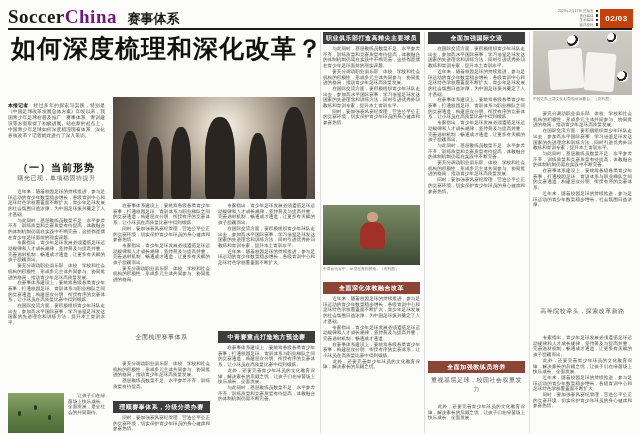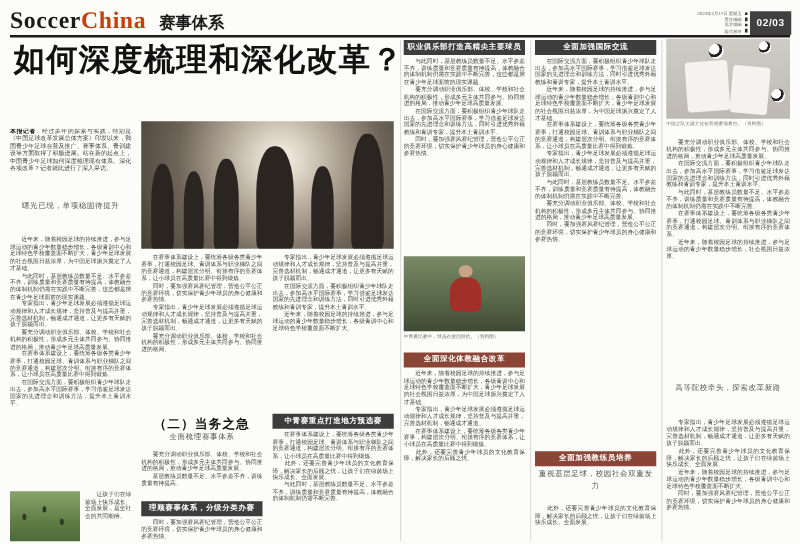--- a/index.html
+++ b/index.html
@@ -6,28 +6,28 @@
   body{
     width:640px;height:435px;position:relative;overflow:hidden;
     background:#fcfcfa;
     font-family:"Liberation Sans",sans-serif;
     -webkit-font-smoothing:antialiased;
   }
   .abs{position:absolute;}
   
   .masthead{left:8px;top:6px;height:22px;}
   .mh-en{font-family:"Liberation Serif",serif;font-weight:bold;font-size:19px;color:#1a1a1a;letter-spacing:.5px;}
-  .mh-en .lt{color:#c2410c;font-family:Liberation Serif, serif;}
+  .mh-en .lt{color:#701a75;font-family:Liberation Serif, serif;}
   .mh-cn{font-size:13px;font-weight:bold;color:#1a1a1a;margin-left:6px;}
   .mast-rule{left:8px;top:28px;width:624px;height:2px;background:#1c1c1c;}
   
   .pageinfo{right:42px;top:9px;width:120px;text-align:right;}
   .pageinfo div{font-size:3.5px;line-height:4.6px;color:#6a6a6a;white-space:nowrap;}
   .pageinfo div::after{content:"";display:inline-block;width:2.5px;height:2.5px;background:#3c2620;margin-left:2px;}
-  .pagebadge{right:7px;top:9px;width:33px;height:19px;background:#404040;color:#fff;
+  .pagebadge{right:7px;top:9px;width:33px;height:19px;background:#c2410c;color:#fff;
     font-size:8px;font-weight:bold;text-align:center;line-height:19px;letter-spacing:.5px;}
   
   .headline{left:8px;top:33px;width:318px;text-align:center;color:#111;}
   .hl1{font-size:27px;font-weight:bold;letter-spacing:3px;line-height:30px;}
   .hl2{font-size:25px;font-weight:bold;letter-spacing:1px;line-height:30px;}
   
   .body-txt{font-size:4.6px;line-height:5.7px;color:#3f3f3f;text-align:justify;
     overflow:hidden;white-space:pre-wrap;word-break:break-all;}
   .intro{font-size:4.8px;line-height:6px;color:#444;}
   .byline{font-weight:bold;color:#111;}
@@ -82,20 +82,21 @@
 
 <div class="abs vrule" style="left:320px;"></div>
 <div class="abs vrule" style="left:424px;"></div>
 <div class="abs vrule" style="left:529px;"></div>
 
 <div class="abs intro" style="left:8px;top:103px;width:97px;height:56px;overflow:hidden;text-align:justify;">
   <span class="byline">本报记者</span><span>　经过多年的探索与实践，特别是《中国足球改革发展总体方案》印发以来，我国青少年足球在普及推广、赛事体系、青训建设等方面取得了积极进展。站在新的起点上，中国青少年足球如何深度梳理现有体系、深化各项改革？记者就此进行了深入采访。</span>
 </div>
 
 <div class="abs sec" style="left:8px;top:161px;width:97px;height:25px;">
+  <div class="num">（一）当前形势</div>
   <div class="sub">曙光已现，单项稳固待提升</div>
 </div>
 
 <div class="abs body-txt" style="left:8px;top:189px;width:97px;height:202px;">　　近年来，随着校园足球的持续推进，参与足球运动的青少年数量稳步增长，各级青训中心和足球特色学校覆盖面不断扩大，青少年足球发展的社会氛围日益浓厚，为中国足球振兴奠定了人才基础。
 　　与此同时，基层教练员数量不足、水平参差不齐，训练质量和竞赛质量有待提高，体教融合的体制机制仍需在实践中不断完善，这些都是摆在青少年足球面前的现实课题。
 　　专家指出，青少年足球发展必须遵循足球运动规律和人才成长规律，坚持普及与提高并重，完善选材机制，畅通成才通道，让更多有天赋的孩子脱颖而出。
 　　要充分调动职业俱乐部、体校、学校和社会机构的积极性，形成多元主体共同参与、协同推进的格局，推动青少年足球高质量发展。
 　　在赛事体系建设上，要统筹各级各类青少年赛事，打通校园足球、青训体系与职业梯队之间的竞赛通道，构建层次分明、衔接有序的竞赛体系，让小球员在高质量比赛中得到锻炼。
 　　在国际交流方面，要积极组织青少年球队走出去，参加高水平国际赛事，学习借鉴足球发达国家的先进理念和训练方法，提升本土青训水平。</div>
 
@@ -114,21 +115,20 @@
   <div class="fig" style="left:136px;top:36px;width:18px;height:66px;"></div>
   <div class="fig" style="left:168px;top:10px;width:26px;height:92px;"></div>
 </div>
 
 <div class="abs body-txt" style="left:113px;top:203px;width:97px;height:127px;">　　在赛事体系建设上，要统筹各级各类青少年赛事，打通校园足球、青训体系与职业梯队之间的竞赛通道，构建层次分明、衔接有序的竞赛体系，让小球员在高质量比赛中得到锻炼。
 　　同时，要加强赛风赛纪管理，营造公平公正的竞赛环境，切实保护青少年球员的身心健康和参赛热情。
 　　专家指出，青少年足球发展必须遵循足球运动规律和人才成长规律，坚持普及与提高并重，完善选材机制，畅通成才通道，让更多有天赋的孩子脱颖而出。
 　　要充分调动职业俱乐部、体校、学校和社会机构的积极性，形成多元主体共同参与、协同推进的格局。</div>
 
 <div class="abs sec" style="left:113px;top:333px;width:97px;height:25px;">
-  <div class="num">（二）当务之急</div>
   <div class="sub">全面梳理赛事体系</div>
 </div>
 
 <div class="abs body-txt" style="left:113px;top:361px;width:97px;height:38px;">　　要充分调动职业俱乐部、体校、学校和社会机构的积极性，形成多元主体共同参与、协同推进的格局，推动青少年足球高质量发展。
 　　基层教练员数量不足、水平参差不齐，训练质量有待提高。</div>
 <div class="abs banner" style="left:113px;top:401px;width:97px;">理顺赛事体系，分级分类办赛</div>
 <div class="abs body-txt" style="left:113px;top:415px;width:97px;height:18px;">　　同时，要加强赛风赛纪管理，营造公平公正的竞赛环境，切实保护青少年球员的身心健康和参赛热情。</div>
 
 <div class="abs body-txt" style="left:218px;top:203px;width:97px;height:126px;">　　专家指出，青少年足球发展必须遵循足球运动规律和人才成长规律，坚持普及与提高并重，完善选材机制，畅通成才通道，让更多有天赋的孩子脱颖而出。
 　　在国际交流方面，要积极组织青少年球队走出去，参加高水平国际赛事，学习借鉴足球发达国家的先进理念和训练方法，同时引进优秀外籍教练和青训专家，提升本土青训水平。

